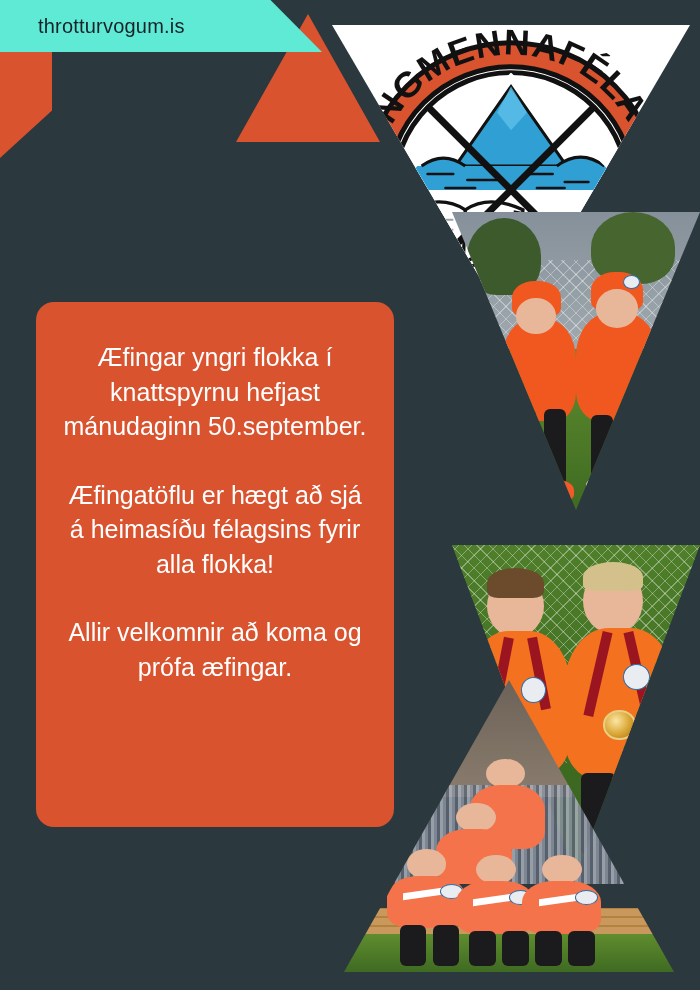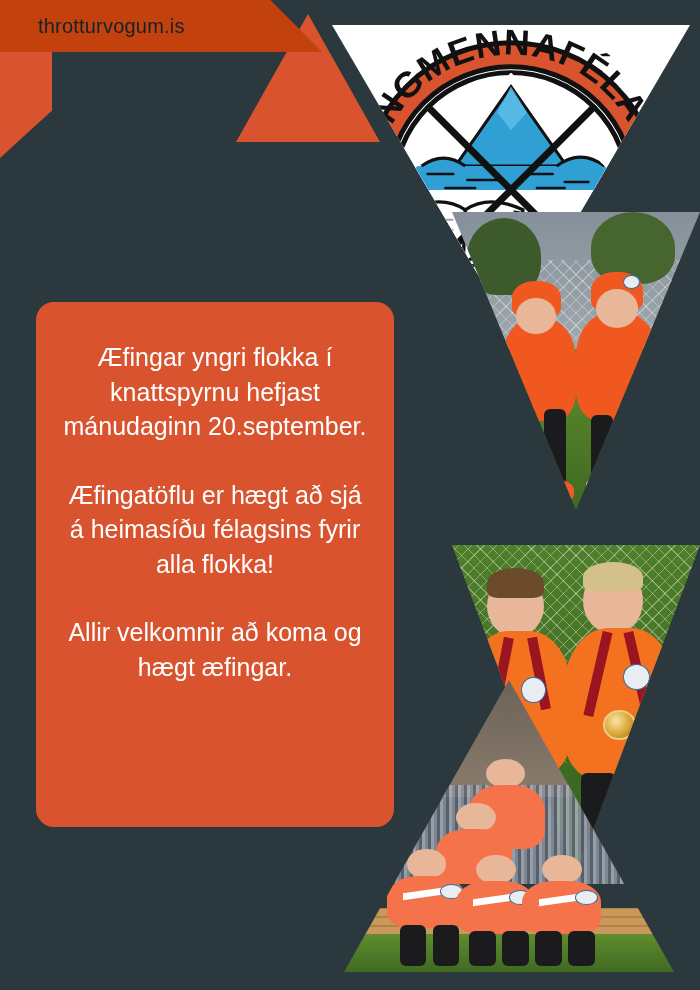--- a/index.html
+++ b/index.html
@@ -26,21 +26,21 @@
   }
 
   #top-triangle{
     left:236px; top:14px; width:144px; height:128px;
     background:#d9532f;
     clip-path: polygon(50% 0, 100% 100%, 0 100%);
   }
 
   #footer-band{
     left:0; top:938px; width:322px; height:52px;
-    background:#c2410c;
+    background:#5eead4;
     clip-path: polygon(0 0, 84% 0, 100% 100%, 0 100%);
     display:flex; align-items:center;
   }
   #footer-url{
     margin-left:38px;
     font-size:20px;
     color:#16222a;
     letter-spacing:.2px;
     white-space:nowrap;
   }
@@ -296,22 +296,22 @@
       <div class="figure" style="left:54%;top:69%;width:24%;height:18%;background:#f4734a;"></div>
       <div class="chevron" style="left:59%;top:74%;width:14%;height:2.5%;transform:skewY(-8deg);"></div>
       <div class="badge" style="left:70%;top:72%;width:7%;height:5%;"></div>
       <div class="leg" style="left:58%;top:86%;width:8%;height:12%;"></div>
       <div class="leg" style="left:68%;top:86%;width:8%;height:12%;"></div>
     </div>
   </div>
 
 
   <div id="copy-card">
-    <p class="para">Æfingar yngri flokka í knattspyrnu hefjast mánudaginn 20.september.</p>
+    <p class="para">Æfingar yngri flokka í knattspyrnu hefjast mánudaginn 50.september.</p>
     <p class="para">Æfingatöflu er hægt að sjá á heimasíðu félagsins fyrir alla flokka!</p>
-    <p class="para">Allir velkomnir að koma og hægt æfingar.</p>
+    <p class="para">Allir velkomnir að koma og prófa æfingar.</p>
   </div>
 
   <div id="footer-band">
     <span id="footer-url">throtturvogum.is</span>
   </div>
 
 </div>
 
 </body></html>

